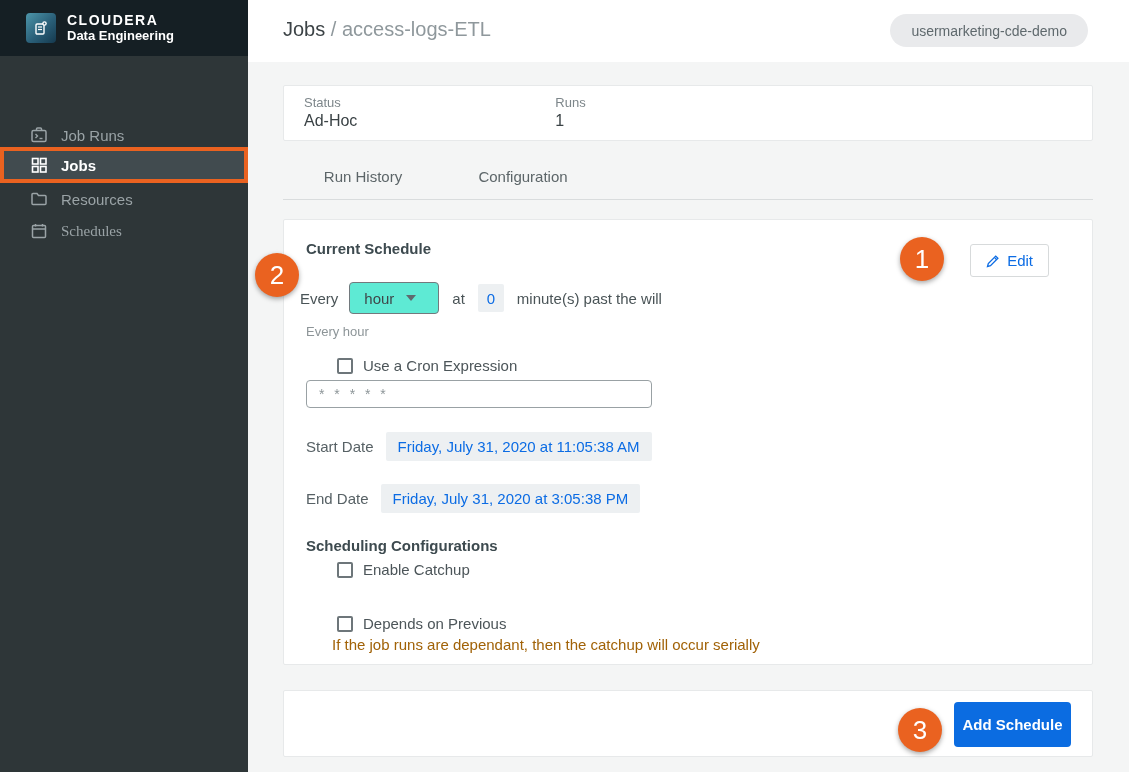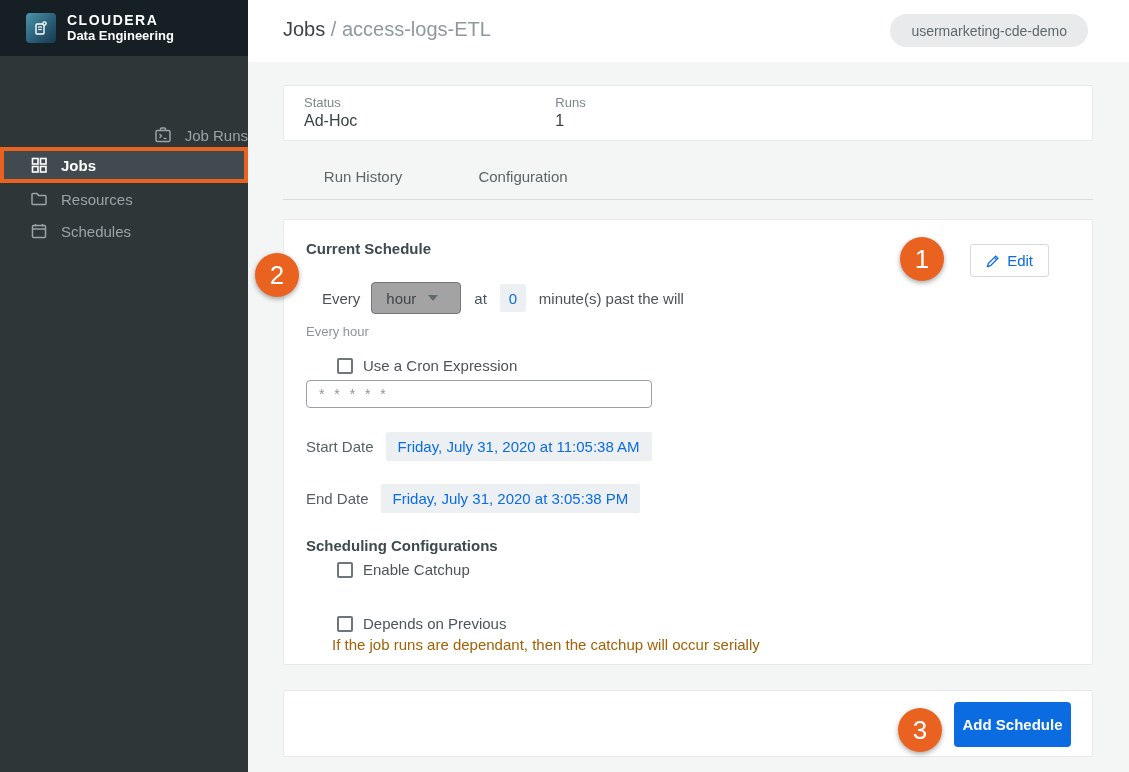--- a/index.html
+++ b/index.html
@@ -15,21 +15,21 @@
     display:flex; align-items:center; justify-content:center; margin-right:11px; flex:0 0 auto; }
   .logo-text { color:#fff; line-height:1.15; }
   .logo-brand { font-size:14px; font-weight:bold; letter-spacing:1.5px; }
   .logo-product { font-size:13px; font-weight:bold; }
   .nav { position:relative; }
   .nav-item { position:absolute; left:0; width:248px; height:32px; display:flex; align-items:center;
     padding-left:30px; color:#9aa3a6; font-size:15px; cursor:pointer; }
   .nav-item .nav-icon { width:18px; height:18px; margin-right:13px; display:flex; align-items:center; justify-content:center; }
   .nav-item.active { height:36px; border:4px solid #ea6220; background:#414b4f; color:#ffffff;
     font-weight:bold; padding-left:26px; }
-  .ni-0 { top:63px;justify-content:flex-end; } .ni-1 { top:91px; } .ni-2 { top:127px; } .ni-3 { top:159px; }
+  .ni-0 { top:63px; } .ni-1 { top:91px; } .ni-2 { top:127px; } .ni-3 { top:159px;font-family:Liberation Serif, serif; }
 
   
   .header { position:absolute; left:248px; top:0; width:881px; height:62px; background:#ffffff; }
   .crumb { position:absolute; left:35px; top:18px; font-size:20px; color:#3c4346; }
   .crumb .sep, .crumb .current { color:#8f989c; }
   .env-pill { position:absolute; right:41px; top:14px; height:33px; padding:0 21px;
     background:#e9eaec; border-radius:17px; display:flex; align-items:center;
     font-size:14px; color:#5f696d; }
 
   
@@ -47,24 +47,24 @@
     font-size:15px; color:#5c6568; cursor:pointer; position:relative; }
   .tab.active { color:#0b6ce2; }
   .tab.active::after { content:""; position:absolute; left:0; right:0; bottom:-2px; height:3px; background:#0b6ce2; }
 
   .main-card { position:absolute; left:35px; top:157px; width:810px; height:446px; }
   .section-title { position:absolute; left:22px; top:20px; font-size:15px; font-weight:bold; color:#3d4a4f; }
   .edit-btn { position:absolute; right:43px; top:24px; height:33px; padding:0 15px;
     background:#fff; border:1px solid #d7dadb; border-radius:3px; display:flex; align-items:center;
     gap:7px; font-size:15px; color:#0c6ce4; cursor:pointer; }
 
-  .freq-row { position:absolute; left:38px; top:62px; height:32px; display:flex; align-items:center;
+  .freq-row { position:absolute; left:16px; top:62px; height:32px; display:flex; align-items:center;
     font-size:15px; color:#4a5457; }
   .freq-select { width:90px; height:32px; border:1px solid #72797d; border-radius:4px; margin:0 13px 0 11px;
-    display:flex; align-items:center; padding:0 22px 0 14px; color:#3f474a; cursor:pointer; background:#a3a3a3; }
+    display:flex; align-items:center; padding:0 22px 0 14px; color:#3f474a; cursor:pointer; background:#5eead4; }
   .freq-select .caret { margin-left:auto; width:0; height:0; border-left:5px solid transparent;
     border-right:5px solid transparent; border-top:6px solid #5f6a6e; }
   .minute-chip { min-width:26px; height:28px; margin:0 13px; background:#edf0f2; border-radius:2px;
     display:flex; align-items:center; justify-content:center; color:#0c6ce4; cursor:pointer; }
   .hint { position:absolute; left:22px; top:104px; font-size:13px; color:#8d9598; }
 
   .check-row { display:flex; align-items:center; font-size:15px; color:#4c5559;padding-left:31px; }
   .checkbox { width:16px; height:16px; border:2px solid #6d767a; border-radius:2px; background:#fff;
     margin-right:10px; flex:0 0 auto; cursor:pointer; }
   .cron-check { position:absolute; left:22px; top:137px; }

